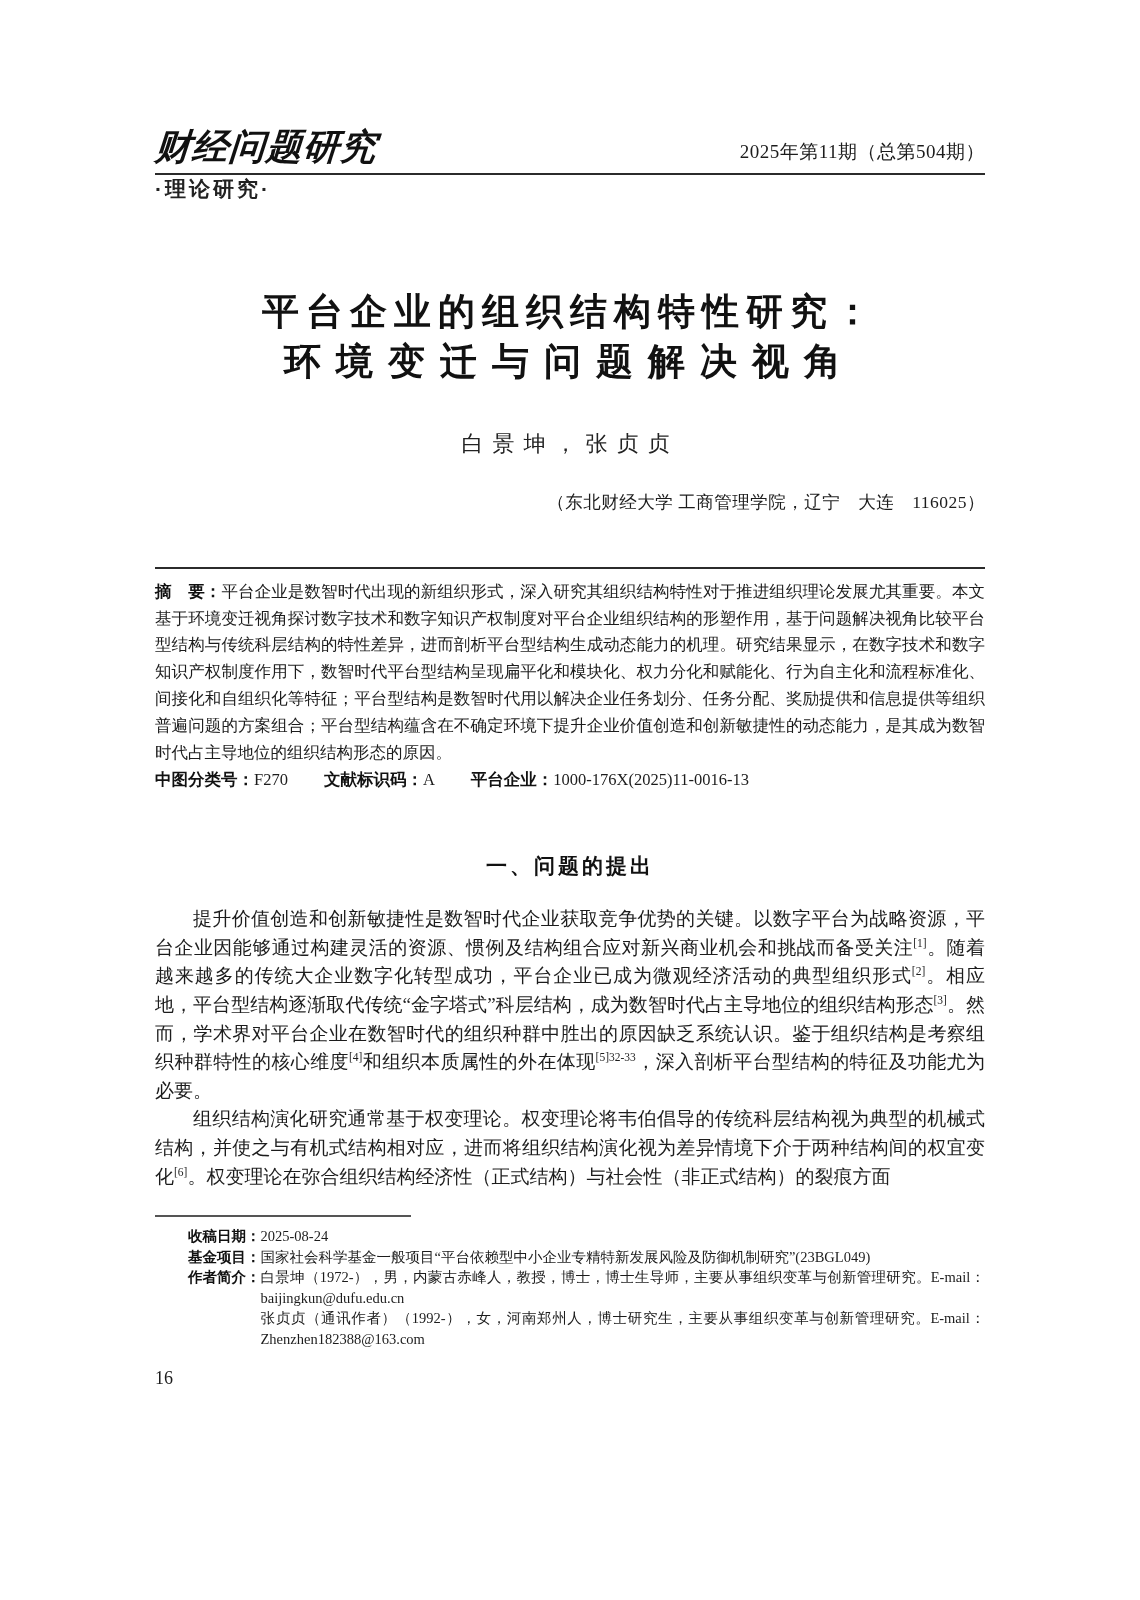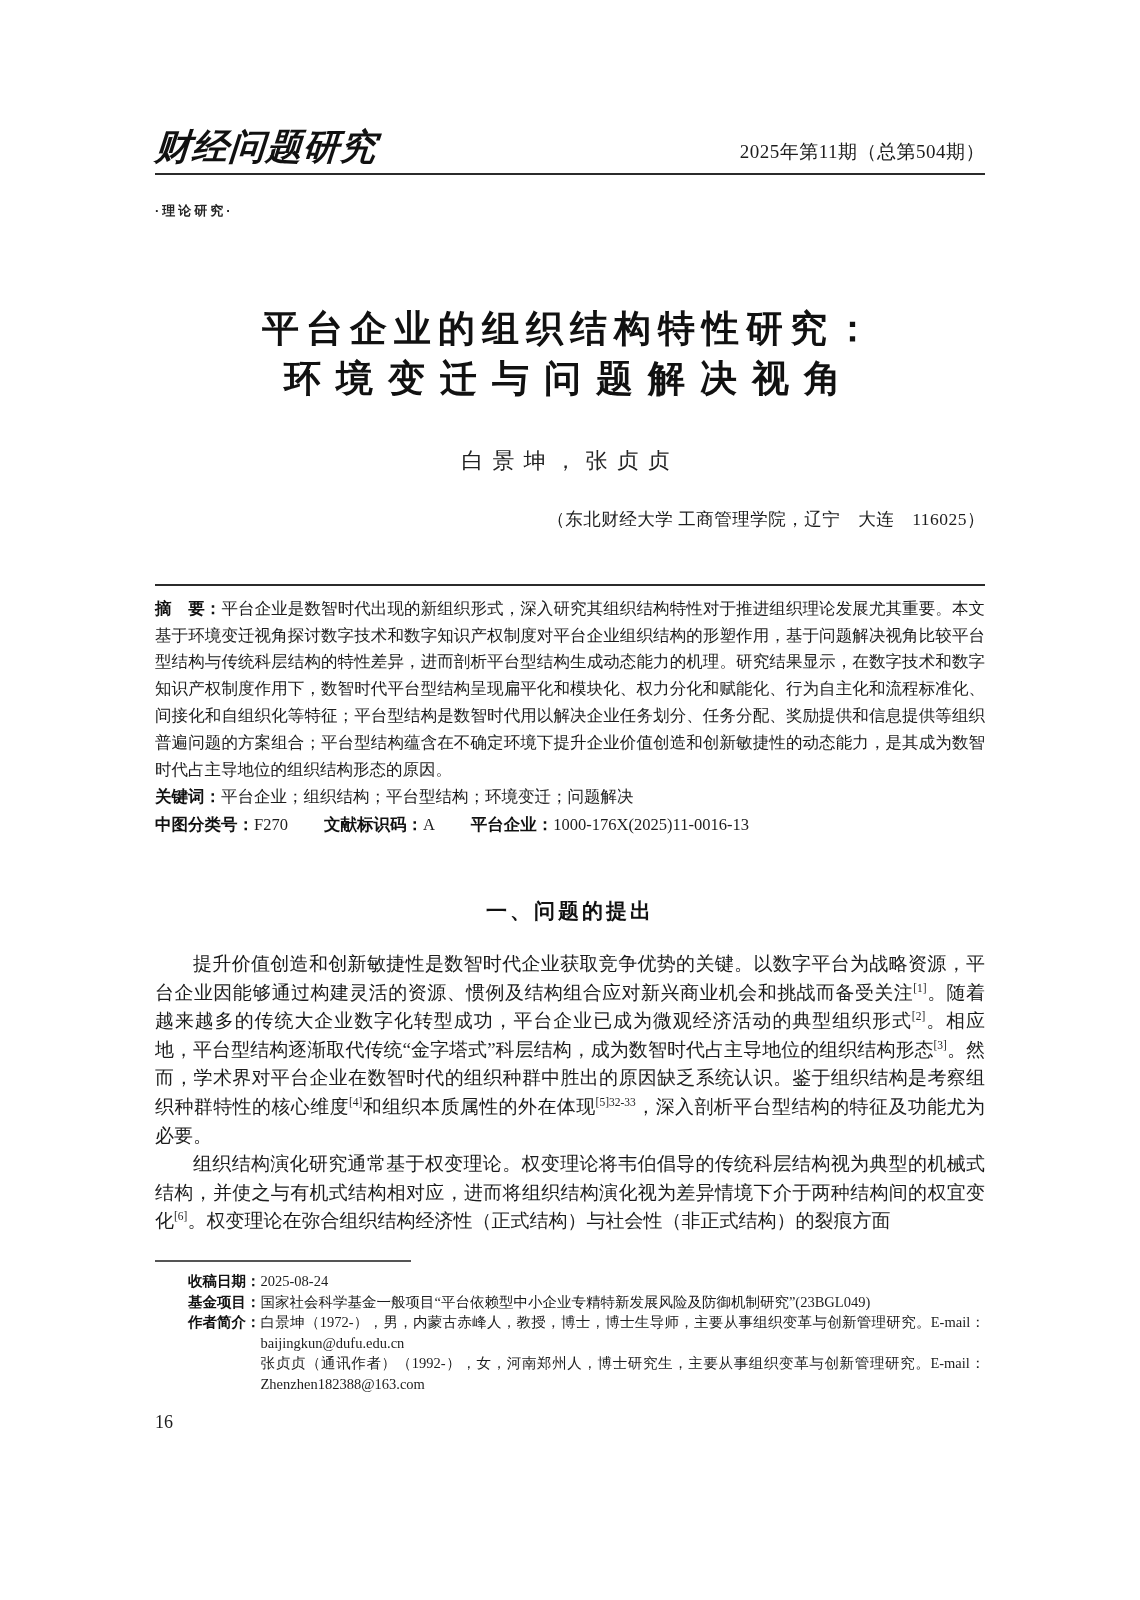--- a/index.html
+++ b/index.html
@@ -38,23 +38,22 @@
     transform: skewX(-4deg);
     color: #111;
   }
   .issue {
     font-size: 19px;
     line-height: 1.2;
     padding-bottom: 2px;
     letter-spacing: 0.5px;
   }
   .column-tag {
-    margin-top: 27px;
     font-family: Liberation Sans, sans-serif;
-    font-size: 13px;
+    font-size: 21px;
     font-weight: 700;
     letter-spacing: 3px;
     color: #222;
   }
   
   .title {
     margin-top: 84px;
     text-align: center;
     font-family: "Liberation Sans", sans-serif;
     font-weight: 700;
@@ -159,21 +158,20 @@
     <div class="title">
       <div class="title-line1">平台企业的组织结构特性研究：</div>
       <div class="title-line2">环境变迁与问题解决视角</div>
     </div>
     <div class="authors">白景坤，张贞贞</div>
     <div class="affiliation">（东北财经大学 工商管理学院，辽宁　大连　116025）</div>
 
     <div class="abstract-rule"></div>
     <div class="abstract-block">
       <p><span class="b-label">摘　要：</span><span>平台企业是数智时代出现的新组织形式，深入研究其组织结构特性对于推进组织理论发展尤其重要。本文基于环境变迁视角探讨数字技术和数字知识产权制度对平台企业组织结构的形塑作用，基于问题解决视角比较平台型结构与传统科层结构的特性差异，进而剖析平台型结构生成动态能力的机理。研究结果显示，在数字技术和数字知识产权制度作用下，数智时代平台型结构呈现扁平化和模块化、权力分化和赋能化、行为自主化和流程标准化、间接化和自组织化等特征；平台型结构是数智时代用以解决企业任务划分、任务分配、奖励提供和信息提供等组织普遍问题的方案组合；平台型结构蕴含在不确定环境下提升企业价值创造和创新敏捷性的动态能力，是其成为数智时代占主导地位的组织结构形态的原因。</span></p>
-      <p><span class="b-label">关键词：</span><span>平台企业；组织结构；平台型结构；环境变迁；问题解决</span></p>
       <p class="clc-line"><span class="clc-group"><span class="b-label">中图分类号：</span><span>F270</span></span><span class="clc-group"><span class="b-label">文献标识码：</span><span>A</span></span><span class="clc-group"><span class="b-label">平台企业：</span><span>1000-176X(2025)11-0016-13</span></span></p>
     </div>
 
     <div class="section-heading">一、问题的提出</div>
     <div class="body-text">
       <p class="body-para">提升价值创造和创新敏捷性是数智时代企业获取竞争优势的关键。以数字平台为战略资源，平台企业因能够通过构建灵活的资源、惯例及结构组合应对新兴商业机会和挑战而备受关注<sup>[1]</sup>。随着越来越多的传统大企业数字化转型成功，平台企业已成为微观经济活动的典型组织形式<sup>[2]</sup>。相应地，平台型结构逐渐取代传统“金字塔式”科层结构，成为数智时代占主导地位的组织结构形态<sup>[3]</sup>。然而，学术界对平台企业在数智时代的组织种群中胜出的原因缺乏系统认识。鉴于组织结构是考察组织种群特性的核心维度<sup>[4]</sup>和组织本质属性的外在体现<sup>[5]32-33</sup>，深入剖析平台型结构的特征及功能尤为必要。</p>
       <p class="body-para">组织结构演化研究通常基于权变理论。权变理论将韦伯倡导的传统科层结构视为典型的机械式结构，并使之与有机式结构相对应，进而将组织结构演化视为差异情境下介于两种结构间的权宜变化<sup>[6]</sup>。权变理论在弥合组织结构经济性（正式结构）与社会性（非正式结构）的裂痕方面</p>
     </div>
 
     <div class="footnote-sep"></div>

